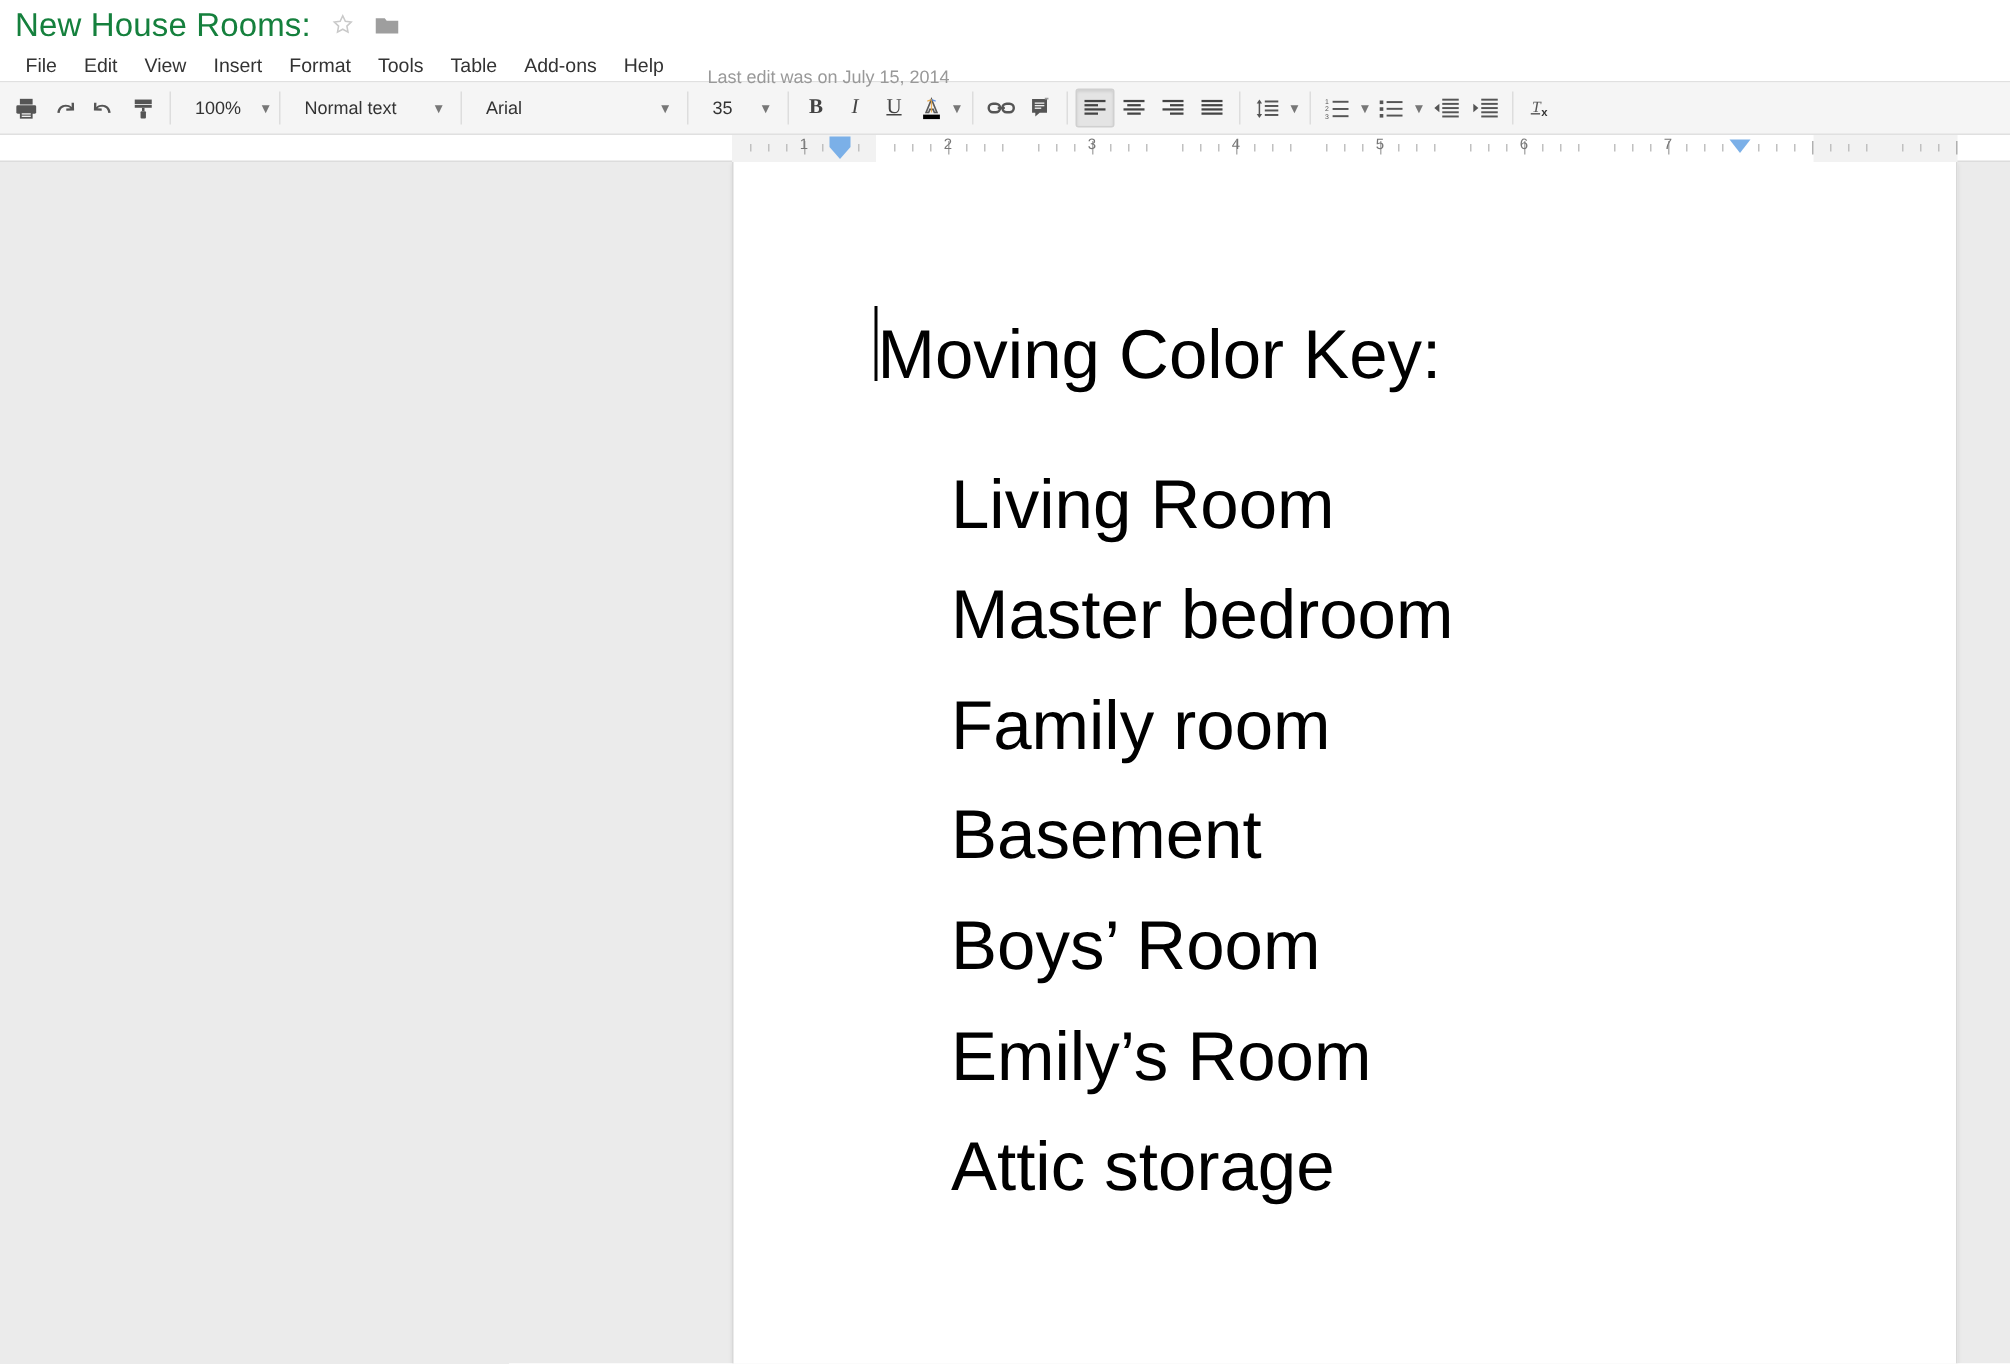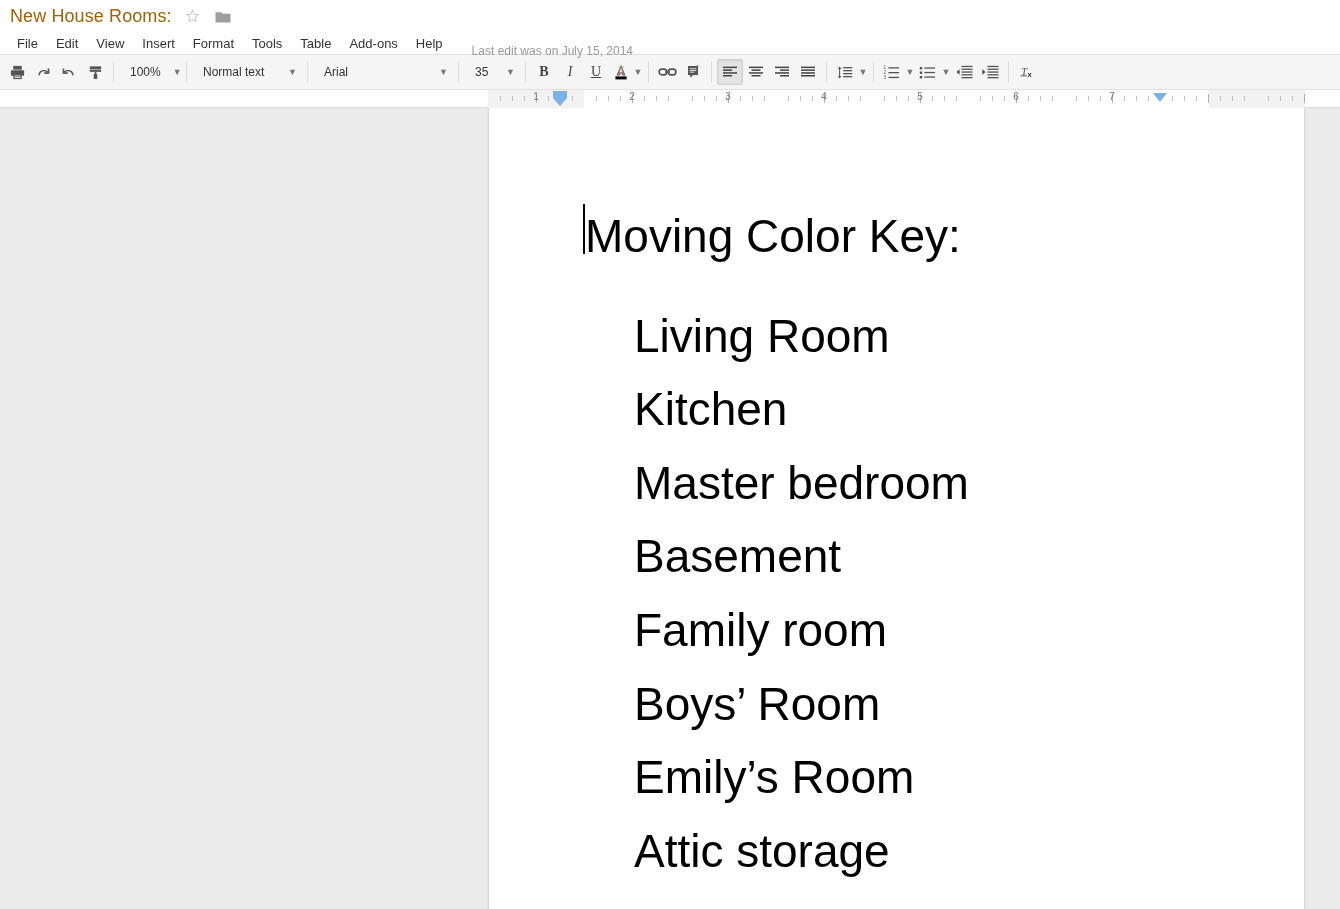--- a/index.html
+++ b/index.html
@@ -13,22 +13,22 @@
 
   
   #titlebar {
     height: 33px;
     display: flex;
     align-items: center;
     padding-left: 10px;
     background: #ffffff;
   }
   #doc-title {
-    font-size: 18px;
-    color: #a16207;
+    font-size: 22px;
+    color: #15803d;
     letter-spacing: 0.1px;
     white-space: nowrap;
   }
   .title-icon {
     margin-left: 12px;
     display: inline-flex;
     align-items: center;
     justify-content: center;
     width: 18px; height: 18px;
     cursor: pointer;
@@ -550,23 +550,22 @@
 
 <div id="canvas">
   <div id="page">
     <div id="doc-body">
       <div id="heading-line">
         <span id="caret"></span>
         <span>Moving Color Key:</span>
       </div>
       <ul id="room-list">
         <li>Living Room</li>
-        <li>Kitchen</li>
         <li>Master bedroom</li>
+        <li>Family room</li>
         <li>Basement</li>
-        <li>Family room</li>
         <li>Boys’ Room</li>
         <li>Emily’s Room</li>
         <li>Attic storage</li>
       </ul>
     </div>
   </div>
 </div>
 
 </body></html>

